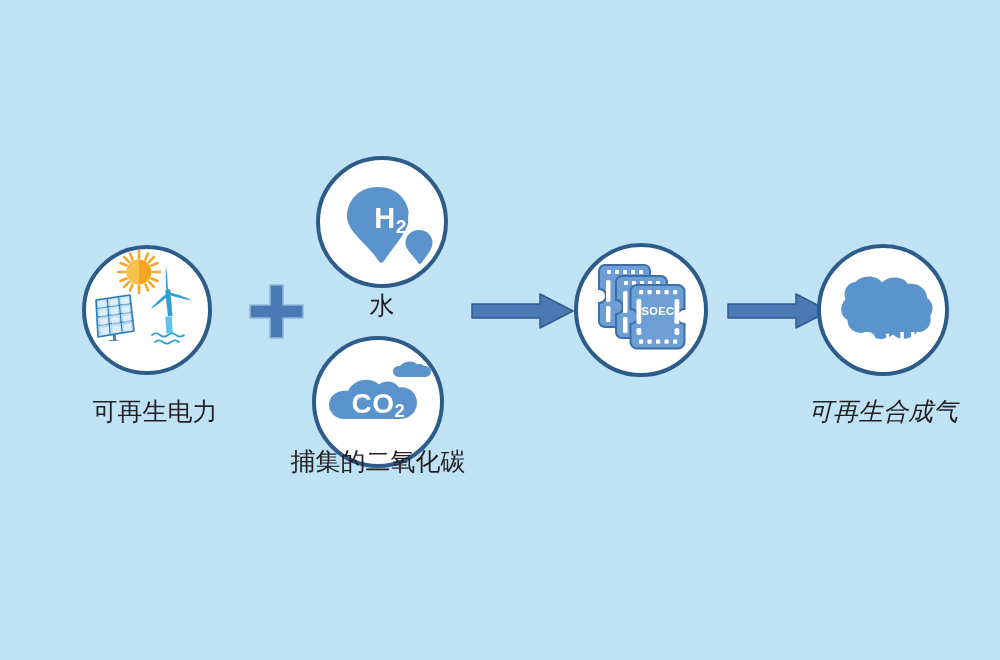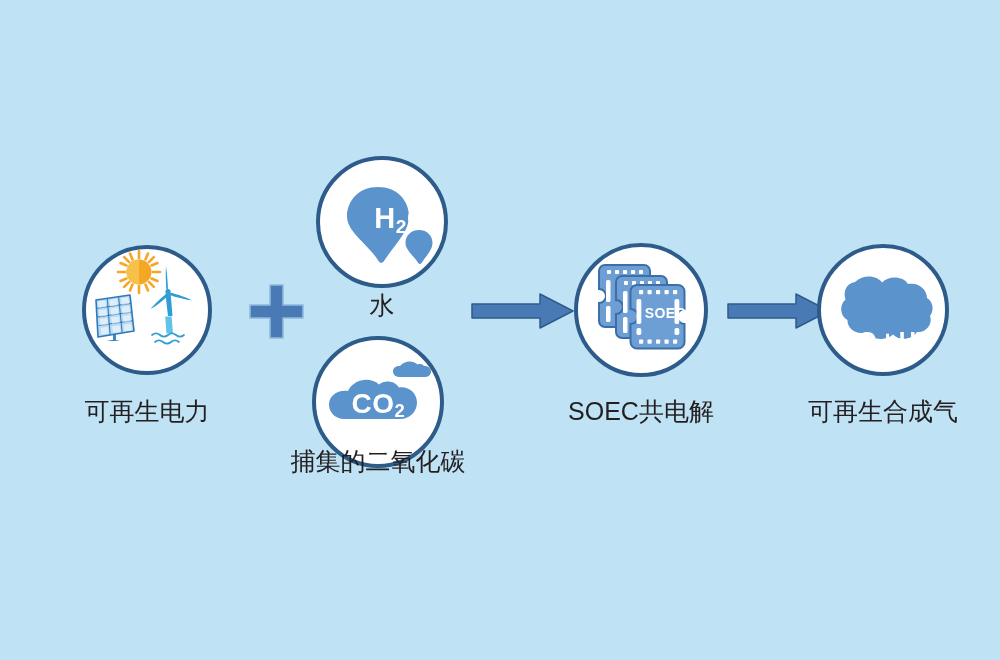--- a/index.html
+++ b/index.html
@@ -120,21 +120,21 @@
         <circle cx="86" cy="46.5" r="2.6" fill="#2f9ed4"></circle>
         <path d="M83.2 71.5 C83.8 79 84.2 84.5 84.5 88.5 L91 88.5 C90.6 84 90.2 78.5 89.6 71.5 Z" fill="#60c3e8"></path>
       </g>
 
       <g stroke="#2f9ed4" stroke-width="1.7" fill="none" stroke-linecap="round">
         <path d="M70 90 q4 -3.4 8 0 q4 3.4 8 0 q4 -3.4 8 0 q4 3.4 8 0"></path>
         <path d="M73 97 q4 -3.4 8 0 q4 3.4 8 0 q4 -3.4 8 0"></path>
       </g>
     </svg>
   </div>
-  <div class="label" style="left:22px; top:396px; width:250px;">可再生电力</div>
+  <div class="label" style="left:30px; top:396px; width:250px;">可再生电力</div>
 
   <div class="node" style="left:248px; top:283px; width:57px; height:57px;">
     <svg width="57" height="57" viewBox="0 0 57 57">
       <path d="M22 2 L35 2 L35 22 L55 22 L55 35 L35 35 L35 55 L22 55 L22 35 L2 35 L2 22 L22 22 Z" fill="#4a7ab5" stroke="#8fb9dd" stroke-width="1.6" stroke-linejoin="round"></path>
     </svg>
   </div>
 
   <div class="node" style="left:316px; top:156px; width:132px; height:132px;">
     <div class="circle" style="left:0; top:0; width:132px; height:132px; border:4px solid #2e5c8a;"></div>
     <svg width="132" height="132" style="position:absolute; left:0; top:0;" viewBox="0 0 132 132">
@@ -214,38 +214,37 @@
           <rect x="82" y="96.5" width="4.2" height="4.2" rx="0.8"></rect>
           <rect x="90.5" y="96.5" width="4.2" height="4.2" rx="0.8"></rect>
           <rect x="99" y="96.5" width="4.2" height="4.2" rx="0.8"></rect>
           <rect x="62.5" y="56" width="4.8" height="25" rx="1.8"></rect>
           <rect x="62.5" y="85" width="4.8" height="7" rx="1.8"></rect>
           <rect x="100.5" y="56" width="4.8" height="25" rx="1.8"></rect>
           <rect x="100.5" y="85" width="4.8" height="7" rx="1.8"></rect>
         </g>
       </g>
     </svg>
-    <div class="glyph-text" style="left:56px; top:62px; width:56px; text-align:right; font-size:14px; letter-spacing:0.4px;">SOEC</div>
-  </div>
-  <div class="label" style="left:541px; top:396px; width:200px;">SOEC共电解</div>
+    <div class="glyph-text" style="left:56px; top:62px; width:56px; text-align:center; font-size:11px; letter-spacing:0.4px;">SOEC</div>
+  </div>
 
   <div class="node" style="left:726px; top:291px; width:106px; height:40px;">
     <svg width="106" height="40" viewBox="0 0 106 40">
       <g>
         <path d="M2 13 L70 13 L70 3 L103 20 L70 37 L70 27 L2 27 Z" fill="#4a7ab5" stroke="#2e5c8a" stroke-width="1.5" stroke-linejoin="round"></path>
       </g>
     </svg>
   </div>
 
   <div class="node" style="left:817px; top:244px; width:132px; height:132px;">
     <div class="circle" style="left:0; top:0; width:132px; height:132px; border:4px solid #2e5c8a;"></div>
     <svg width="132" height="132" style="position:absolute; left:0; top:0;" viewBox="0 0 132 132">
       <g>
         <path d="M38 38 C47 30 60 31.5 65 38.5 C72 31.5 86 32 91 40 C101 38 110 45 110 54 C116 57.5 117.5 66 113 72 C116 80 109 89 100 88 C95 96 82 97 76 90.5 C68 97.5 54 96 50 88 C40 91.5 30 85 30.5 76 C23 72 22 61 28.5 55.5 C25.5 47 30 39 38 38 Z" fill="#5b93cc"></path>
       </g>
     </svg>
     <div class="glyph-text" style="left:0; top:49px; width:132px; text-align:center; font-size:24px; letter-spacing:0.5px;margin-top:32px;">
       <span>CO</span><span style="display:inline-block; padding:0 3px; font-size:26px;">+</span><span>H</span><span class="sub">2</span>
     </div>
   </div>
-  <div class="label" style="left:783px; top:396px; width:200px;">可再生合成气</div>
+  <div class="label" style="left:783px; top:396px; width:200px;font-style:italic;">可再生合成气</div>
 
 </div>
 
 </body></html>

